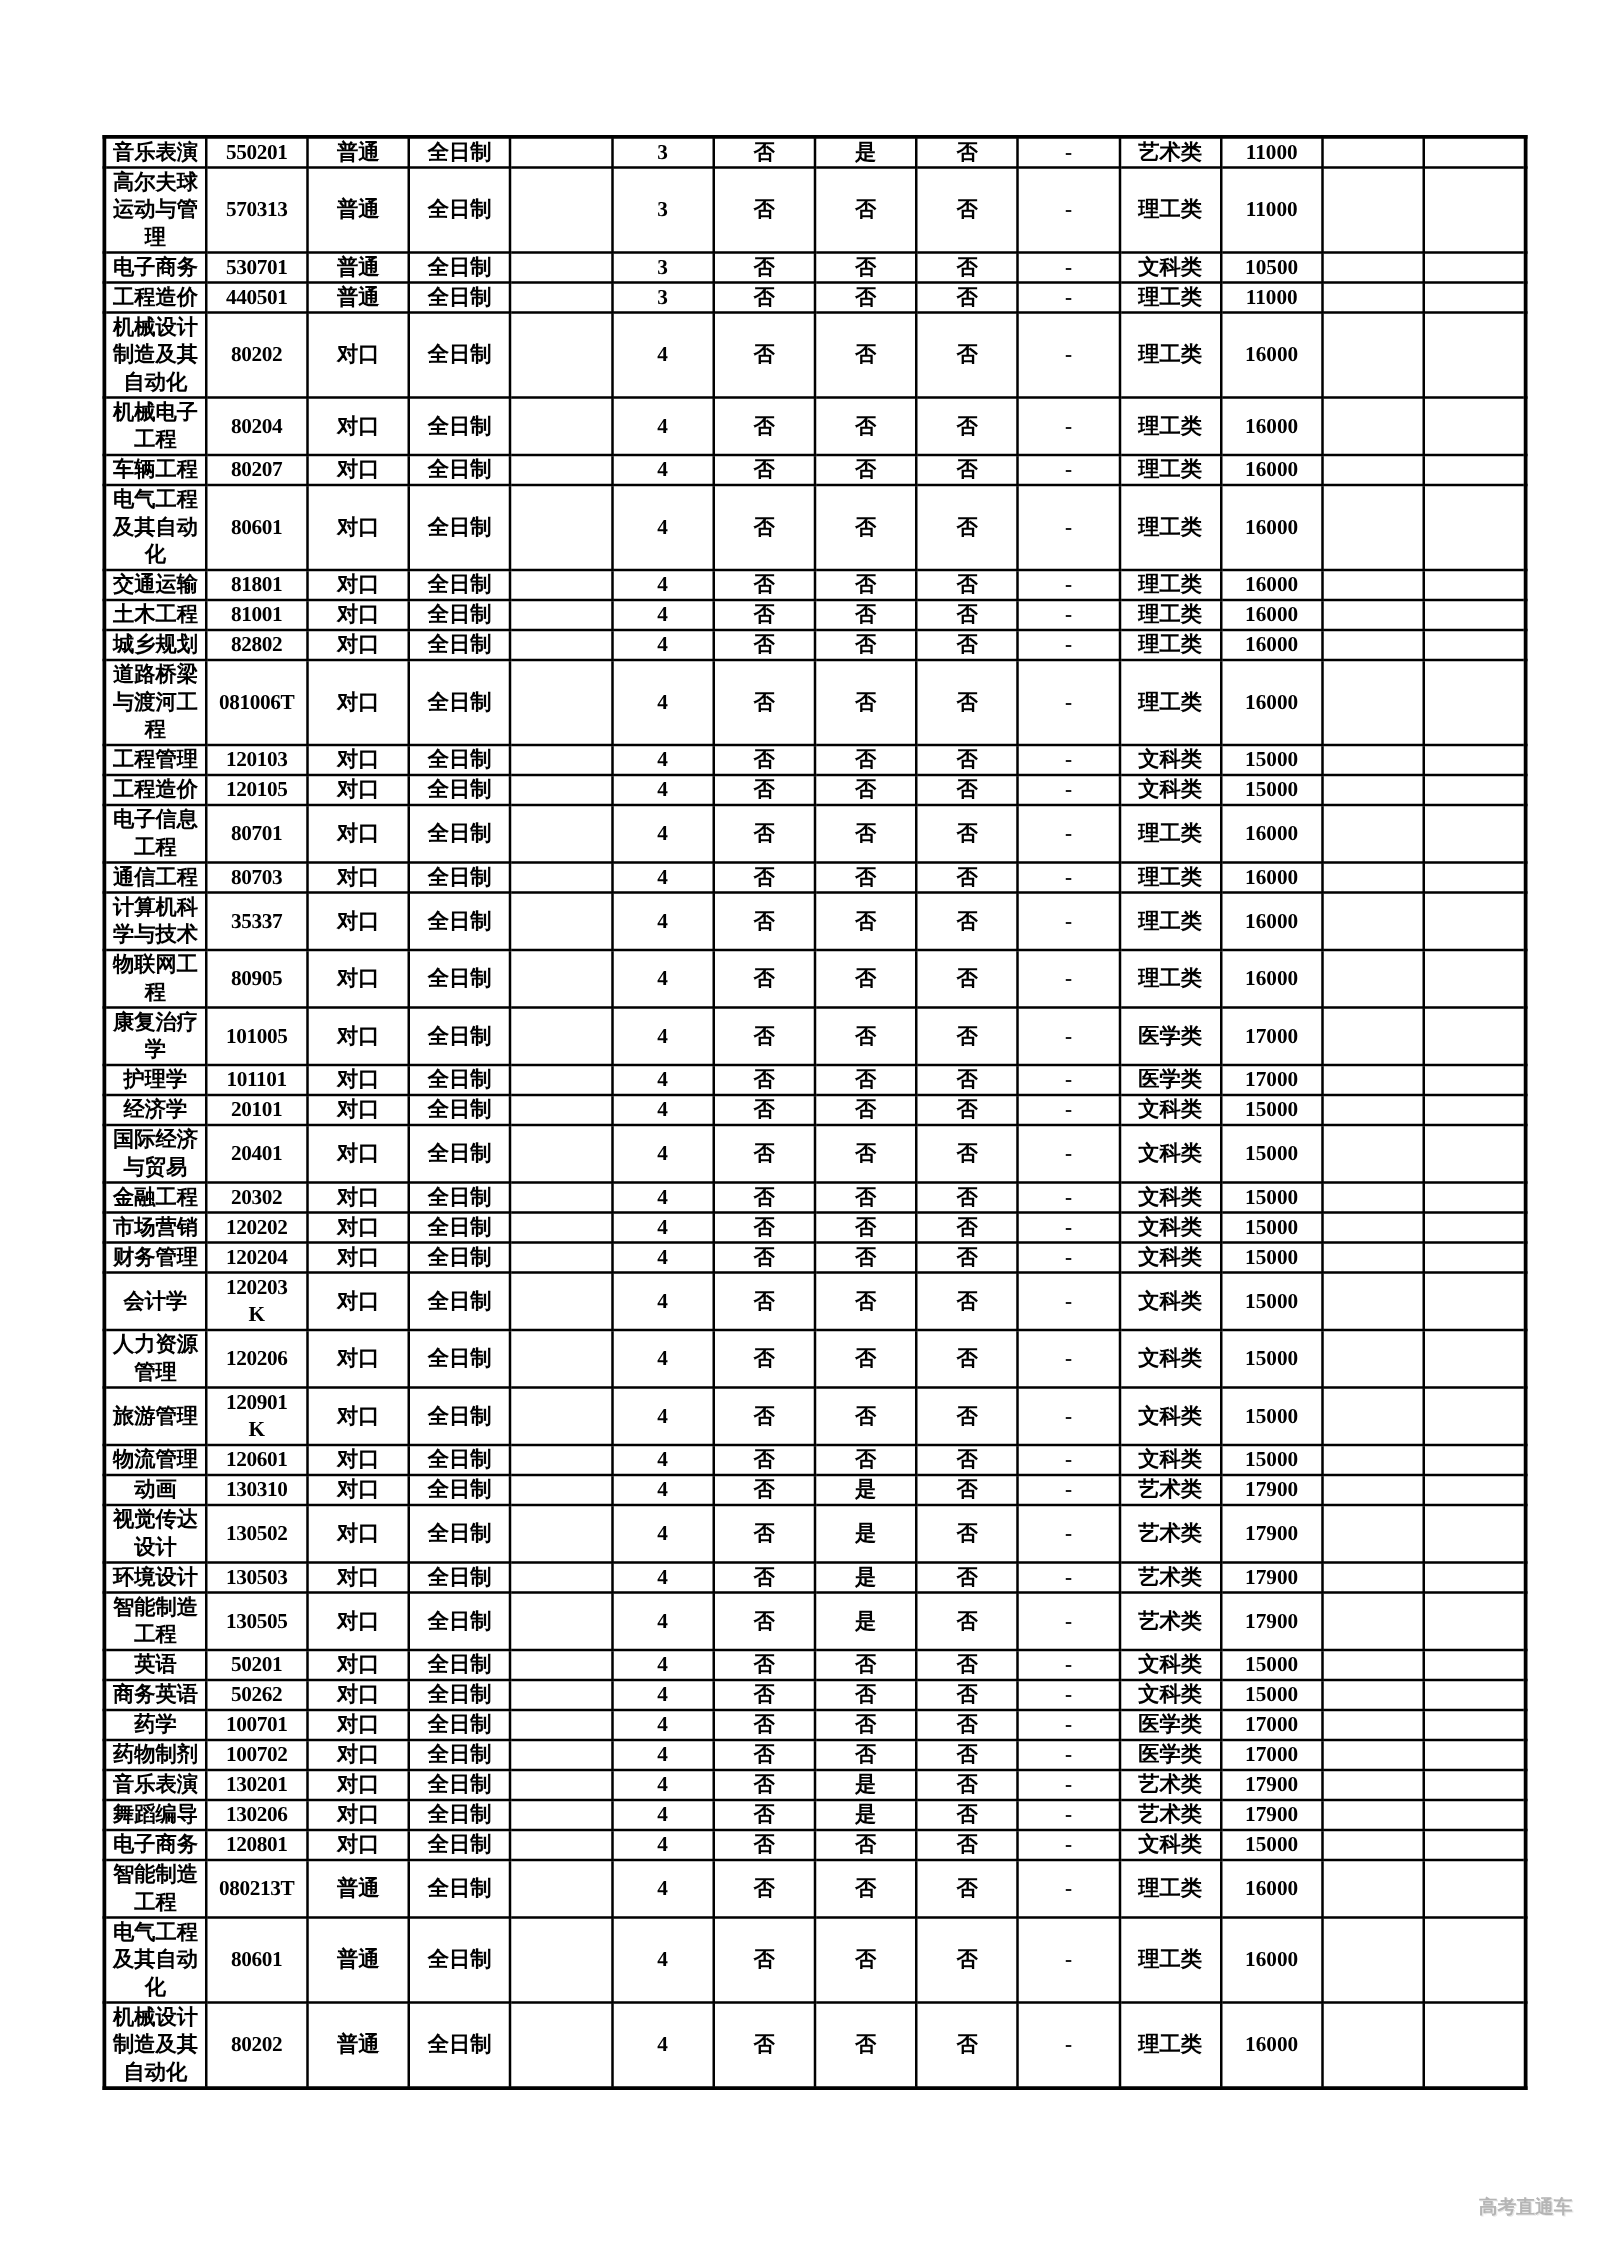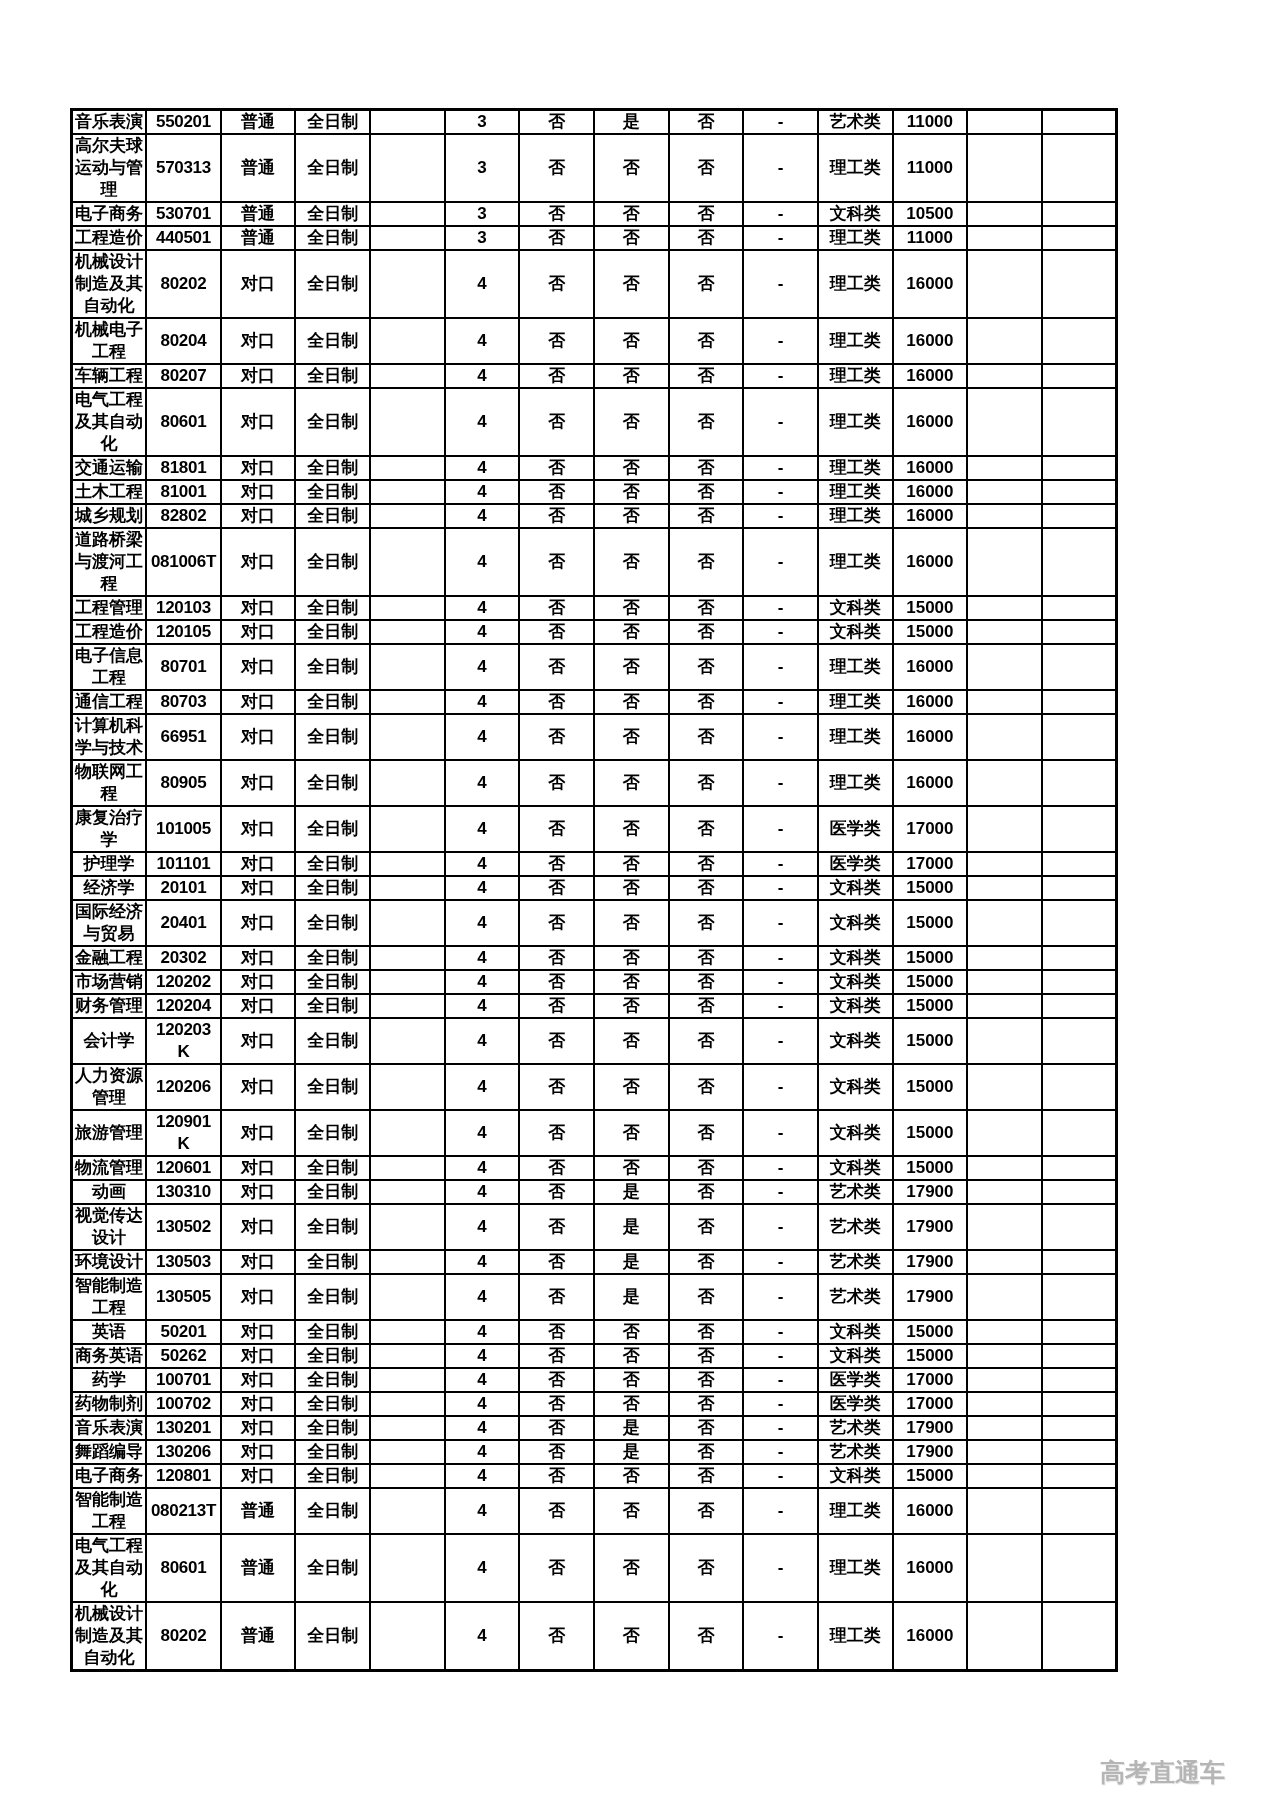--- a/index.html
+++ b/index.html
@@ -9,26 +9,27 @@
   }
   body {
     width: 1280px;
     height: 1810px;
     position: relative;
     font-family: "Liberation Sans", "DejaVu Sans", sans-serif;
     color: #000;
   }
   table.grid {
     position: absolute;
-    left: 70px;
+    left: 82px;
     top: 108px;
-    width: 1048px;
+    width: 1140px;
     border-collapse: collapse;
     table-layout: fixed;
     border: 3px solid #000;
+    font-family: Liberation Serif, serif;
   }
   table.grid td {
     border: 2px solid #000;
     text-align: center;
     vertical-align: middle;
     font-weight: bold;
     font-size: 17px;
     line-height: 22px;
     height: 22px;
     padding: 0;
@@ -41,23 +42,23 @@
   td.c-code {
     white-space: pre;
     font-size: 15px;
     letter-spacing: -0.3px;
   }
   td.c-years, td.c-fee {
     font-size: 16px;
   }
   .watermark {
     position: absolute;
-    left: 1100px;
+    left: 1183px;
     top: 1756px;
-    font-size: 25px;
+    font-size: 15px;
     font-weight: bold;
     color: #b5b5b5;
     text-shadow: 1px 1px 0 #e8e8e8;
     white-space: nowrap;
   }
 </style>
 </head>
 <body>
 
 <table class="grid">
@@ -313,21 +314,21 @@
         <td class="c-opt2">否</td>
         <td class="c-opt3">否</td>
         <td class="c-dash">-</td>
         <td class="c-category">理工类</td>
         <td class="c-fee">16000</td>
         <td class="c-blank2"></td>
         <td class="c-blank3"></td>
       </tr>
       <tr>
         <td class="c-major">计算机科学与技术</td>
-        <td class="c-code">66951</td>
+        <td class="c-code">35337</td>
         <td class="c-type">对口</td>
         <td class="c-schedule">全日制</td>
         <td class="c-blank1"></td>
         <td class="c-years">4</td>
         <td class="c-opt1">否</td>
         <td class="c-opt2">否</td>
         <td class="c-opt3">否</td>
         <td class="c-dash">-</td>
         <td class="c-category">理工类</td>
         <td class="c-fee">16000</td>

